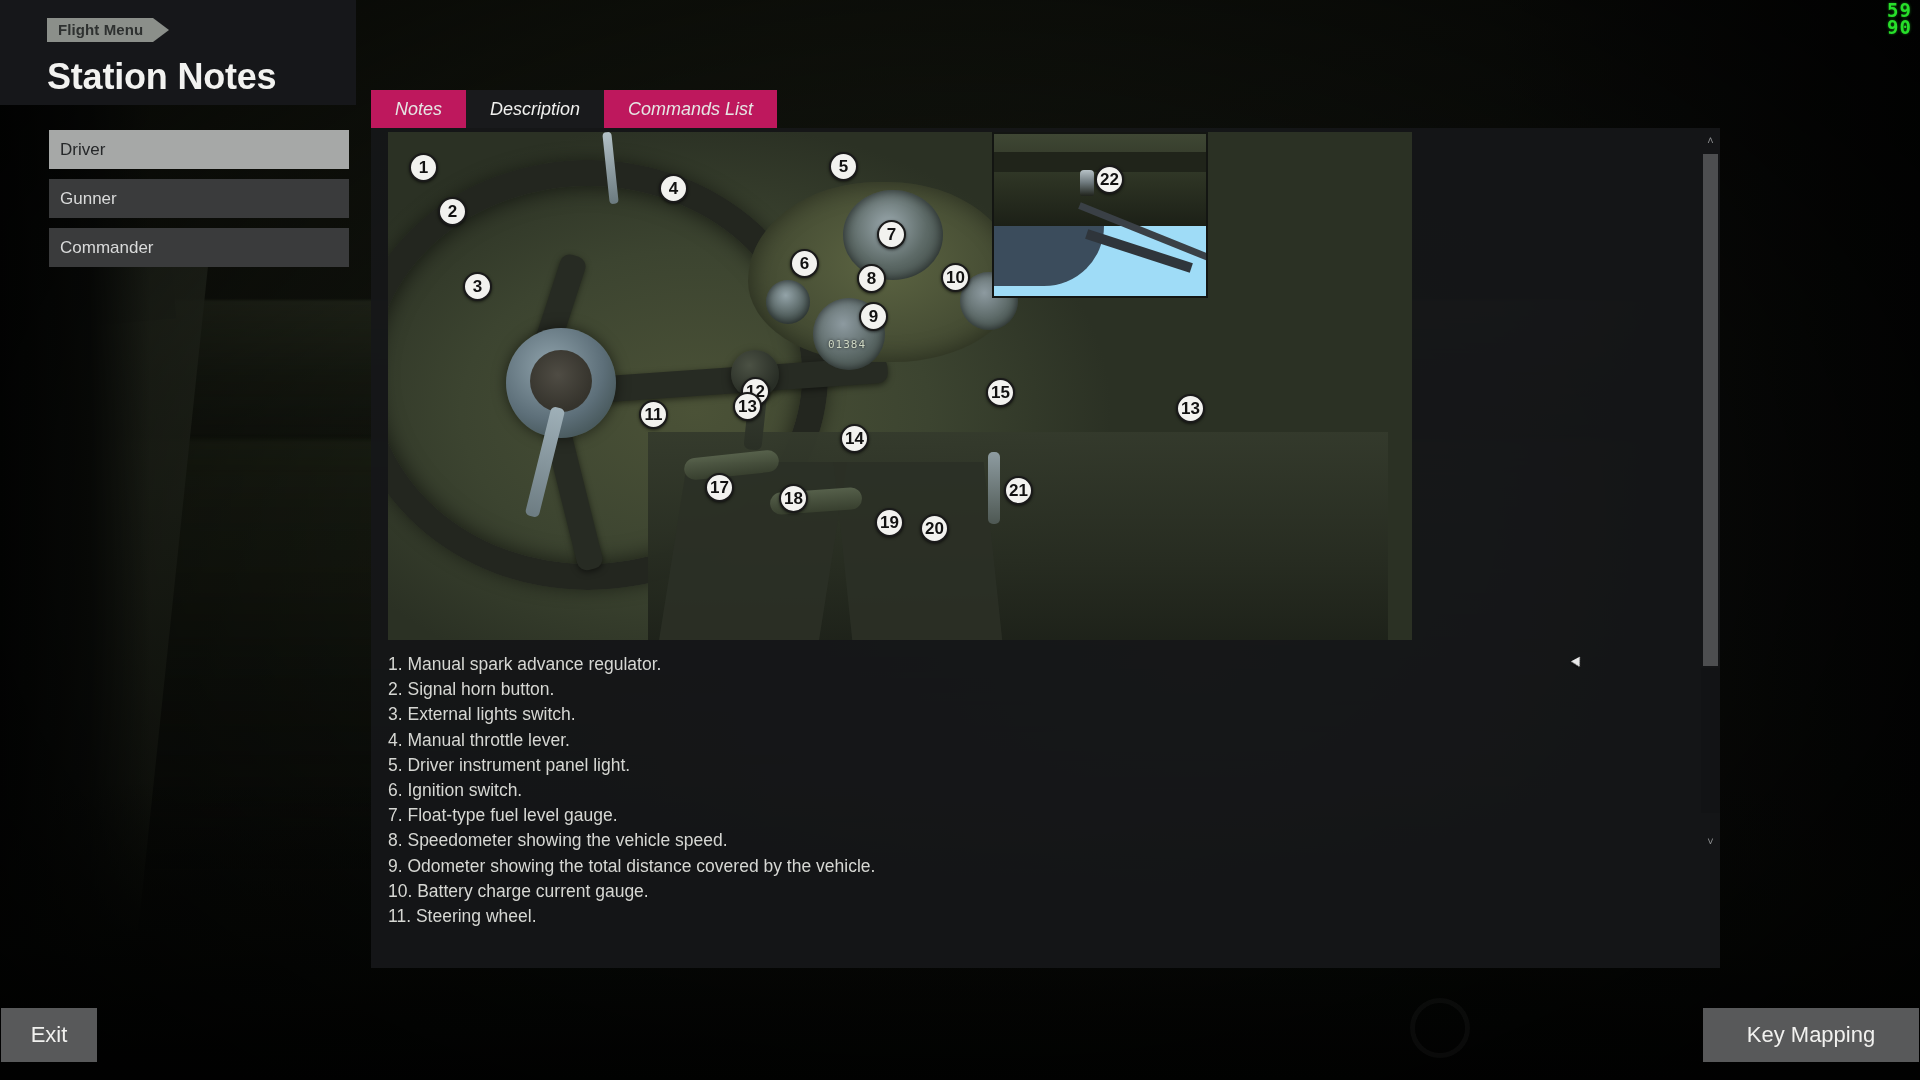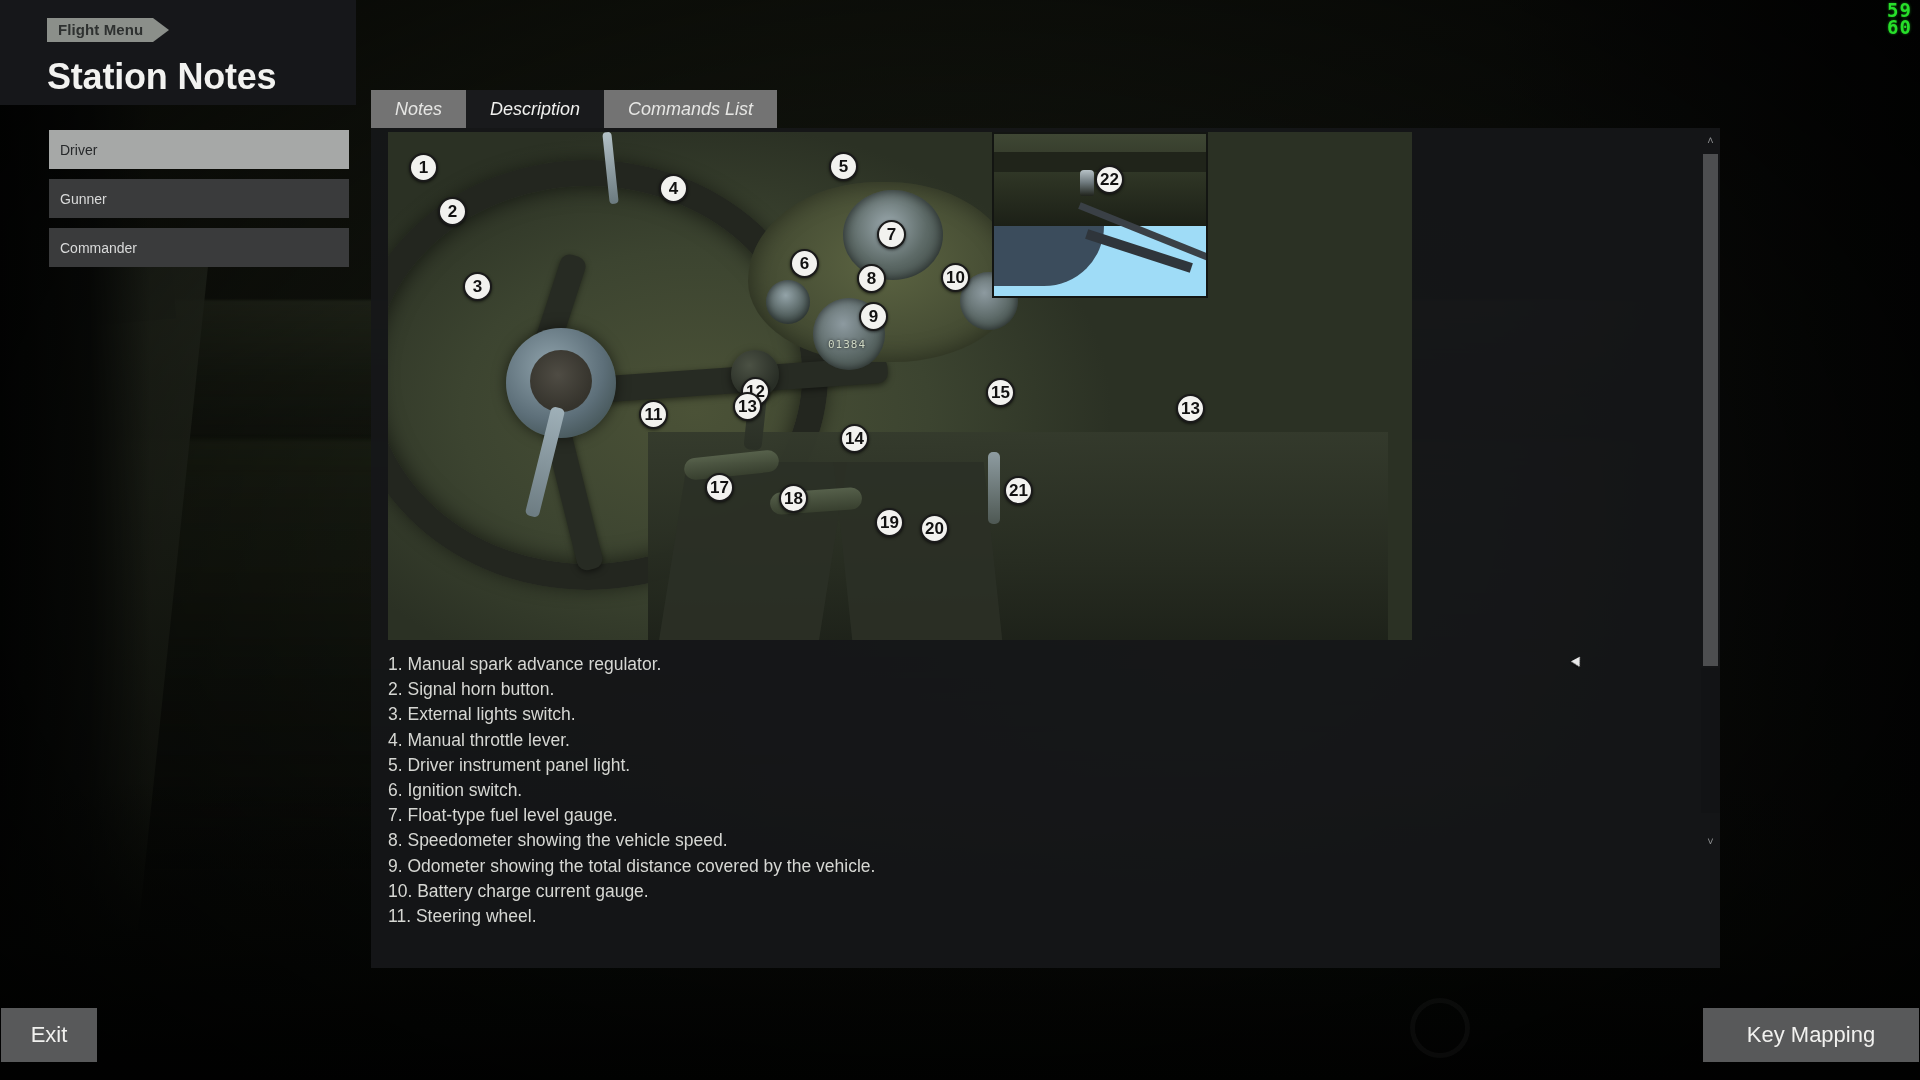--- a/index.html
+++ b/index.html
@@ -97,40 +97,40 @@
 
   
   #station-list {
     position:absolute; left:49px; top:130px; width:300px;
     z-index: 30;
   }
   .station-item {
     height:39px; margin-bottom:10px;
     display:flex; align-items:center;
     padding-left:11px;
-    font-size:14px; color:#d9dada;
+    font-size:17px; color:#d9dada;
     background:#3a3b3c;
     cursor:pointer;
   }
   .station-item.selected {
     background:#a6a8a7; color:#26282a;
   }
 
   
   #tabs {
     position:absolute; left:371px; top:90px;
     display:flex; align-items:flex-end;
     z-index: 35;
   }
   .tab {
     height:38px; display:flex; align-items:center; justify-content:center;
     padding:0 24px;
     font-size:18px; font-style:italic;
     color:#e6e6e4;
-    background:#737373;
+    background:#be185d;
     cursor:pointer;
     white-space:nowrap;
   }
   .tab.active { background:#191a1c; color:#f0f0ee;text-align:right; }
 
   
   #content-panel {
     position:absolute; left:371px; top:128px;
     width:1349px; height:840px;
     background: rgba(22,23,25,0.92);
@@ -373,21 +373,21 @@
   <div class="pillar-l"></div>
   <div class="pillar-r"></div>
   <div class="dash-shadow"></div>
   <div class="vignette"></div>
 </div>
 
 <div id="watermark"></div>
 
 <div id="fps">
   <div>59</div>
-  <div>60</div>
+  <div>90</div>
 </div>
 
 <div id="header">
   <div id="breadcrumb">
     <div class="crumb">Flight Menu</div>
     <div class="crumb-arrow"></div>
   </div>
   <div id="page-title">Station Notes</div>
 </div>
 

